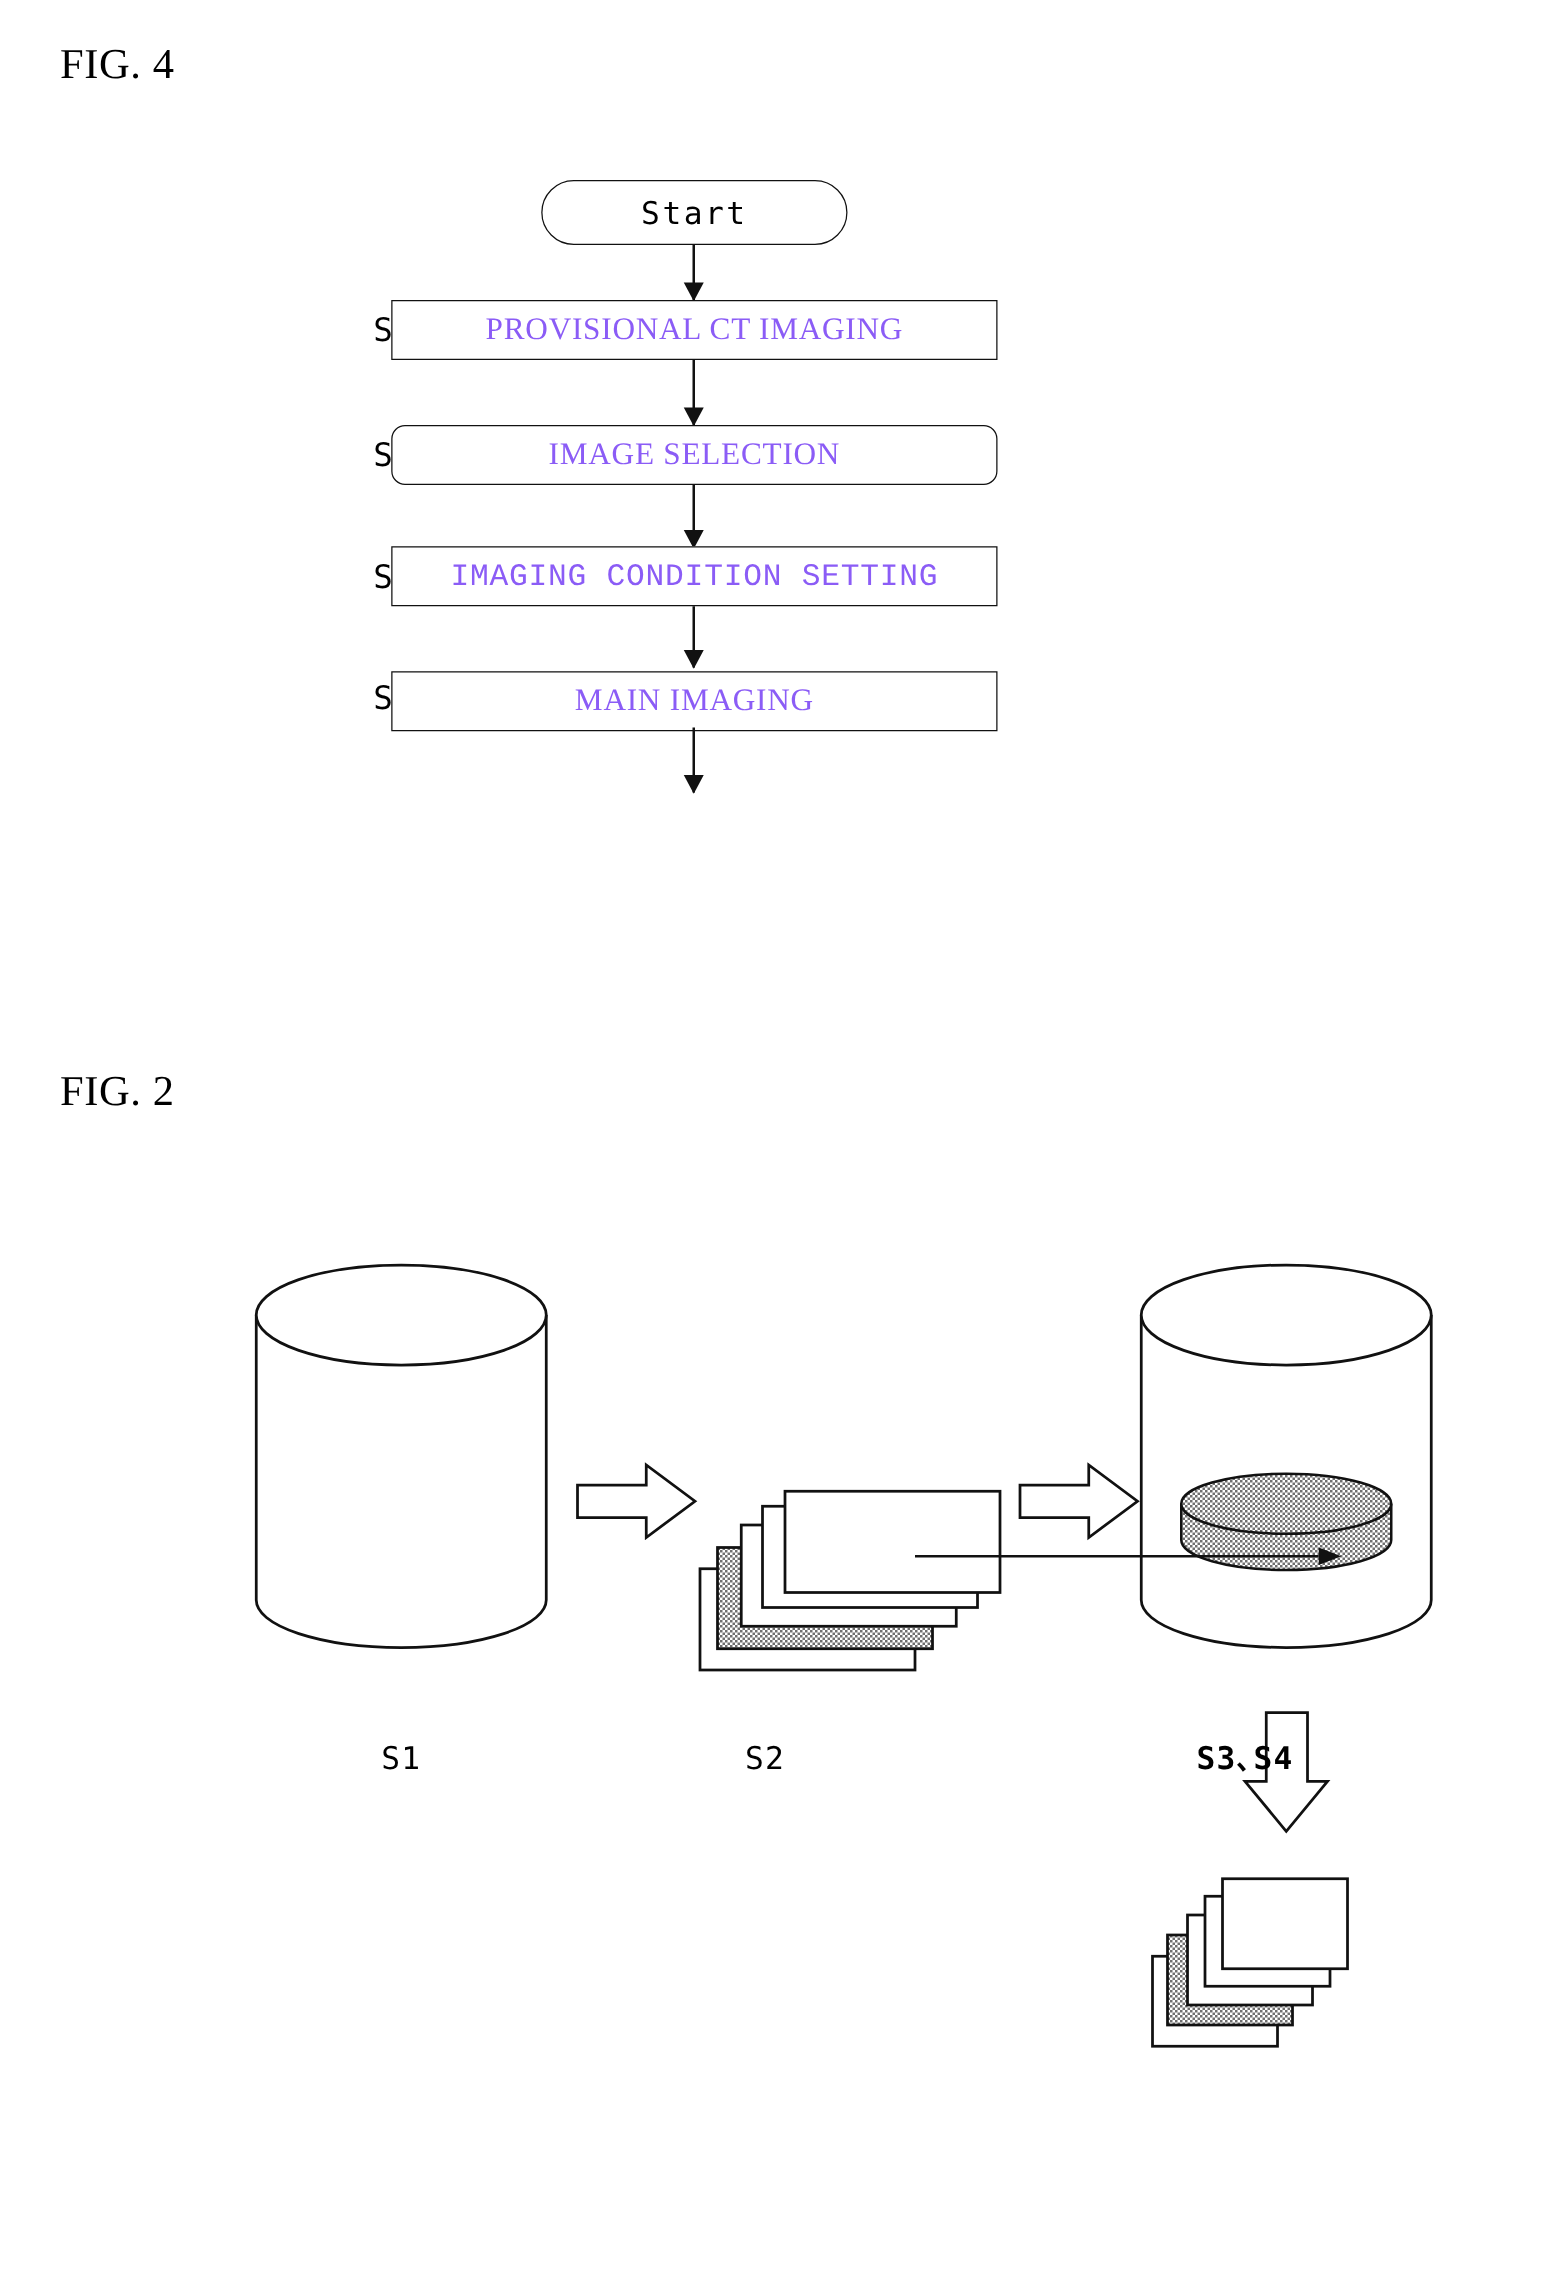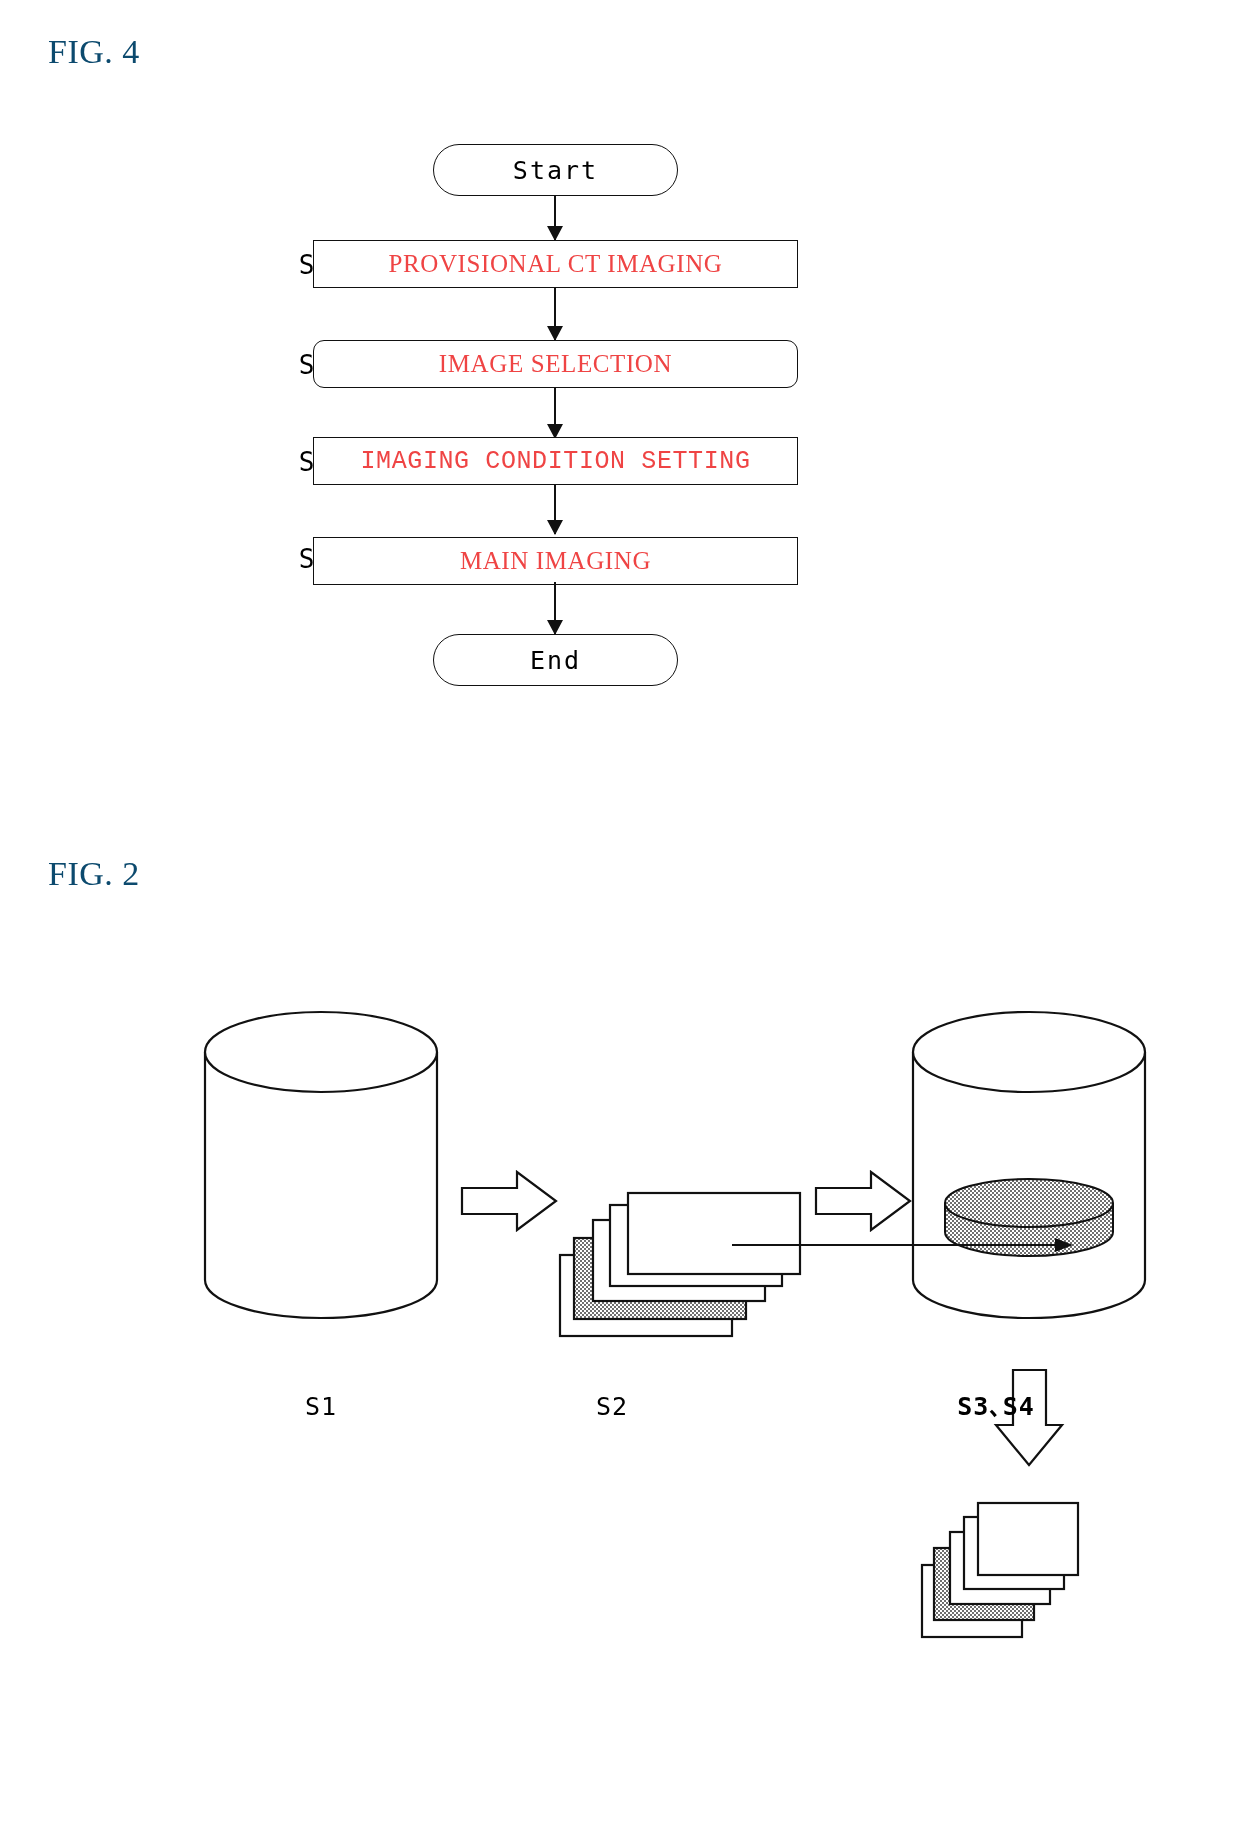--- a/index.html
+++ b/index.html
@@ -19,21 +19,21 @@
     position: absolute;
     inset: 0;
   }
 
   
   .fig-caption {
     position: absolute;
     font-family: "Liberation Serif", serif;
     font-size: 34px;
     letter-spacing: 0.5px;
-    color: #0c4a6e;
+    color: #000000;
     white-space: nowrap;
   }
   #fig4-caption { left: 48px; top: 33px; }
   #fig5-caption { left: 48px; top: 855px; }
 
   
   #fig4 {
     position: absolute;
     left: 0;
     top: 0;
@@ -57,21 +57,21 @@
   .process-box {
     position: absolute;
     box-sizing: border-box;
     border: 1.6px solid #111;
     display: flex;
     align-items: center;
     justify-content: center;
     font-family: "Liberation Serif", serif;
     font-size: 25px;
     letter-spacing: 0.6px;
-    color: #ef4444;
+    color: #8b5cf6;
     background: #fff;
     white-space: nowrap;
   }
   .step-label {
     position: absolute;
     font-family: "DejaVu Sans Mono", "Liberation Mono", monospace;
     font-size: 26px;
     letter-spacing: 1px;
     color: #000;
     text-align: right;
@@ -157,23 +157,20 @@
 
     <div class="connector" style="top:485px; height:49px;"></div>
 
     <div class="step-label" style="left:262px; top:544px;">S4</div>
     <div class="process-box" style="left:313px; top:537px; width:485px; height:48px;">
       <span>MAIN IMAGING</span>
     </div>
 
     <div class="connector" style="top:582px; height:52px;"></div>
 
-    <div class="terminator" style="left:433px; top:634px; width:245px; height:52px;">
-      <span>End</span>
-    </div>
 
   </div>
 
   <div class="fig-caption" id="fig5-caption">FIG. 2</div>
 
   <div id="fig5">
 
     <svg class="fig5-art" viewBox="0 0 1240 760">
       <defs>
         <pattern id="shade" patternUnits="userSpaceOnUse" width="4" height="4">

